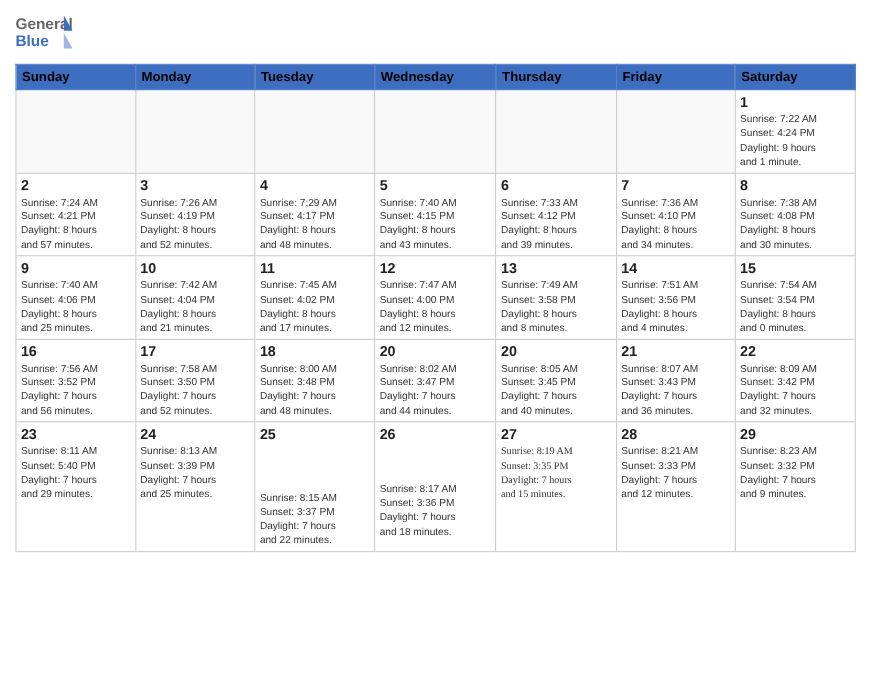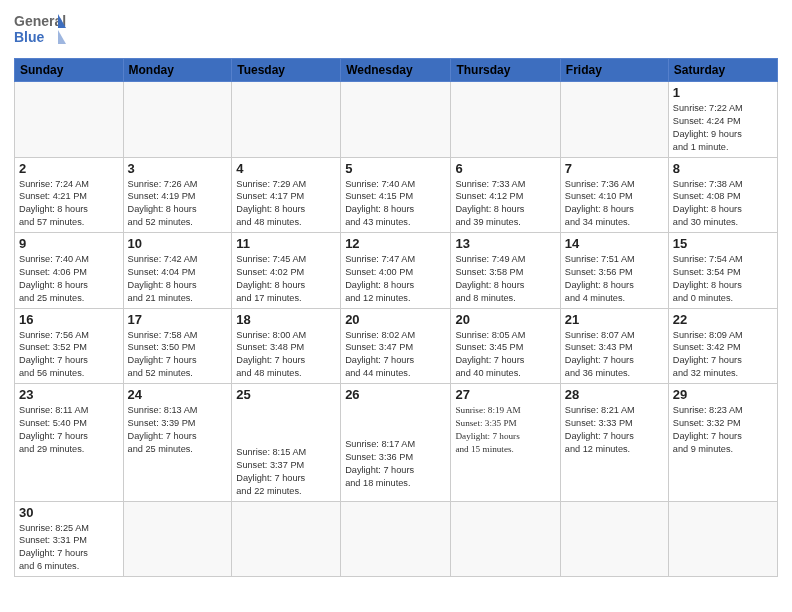--- a/index.html
+++ b/index.html
@@ -325,30 +325,15 @@
 and 12 minutes.</div>
           </td>
           <td>
             <span class="day-num">29</span>
             <div class="day-info" style="white-space: pre-line;">Sunrise: 8:23 AM
 Sunset: 3:32 PM
 Daylight: 7 hours
 and 9 minutes.</div>
           </td>
         </tr>
-        <tr class="week-row">
-          <td>
-            <span class="day-num">30</span>
-            <div class="day-info" style="white-space: pre-line;">Sunrise: 8:25 AM
-Sunset: 3:31 PM
-Daylight: 7 hours
-and 6 minutes.</div>
-          </td>
-          <td class="empty"></td>
-          <td class="empty"></td>
-          <td class="empty"></td>
-          <td class="empty"></td>
-          <td class="empty"></td>
-          <td class="empty"></td>
-        </tr>
       </tbody>
   </table>
 </div>
 
 </body></html>

